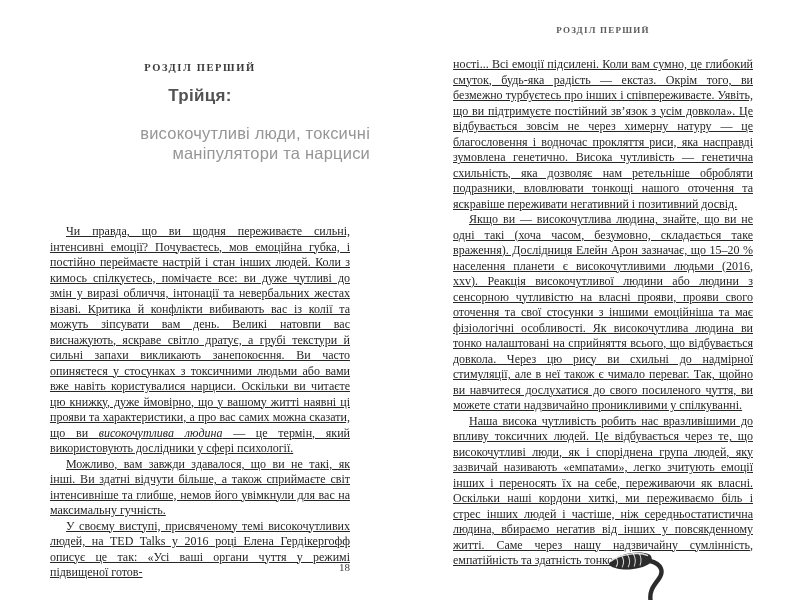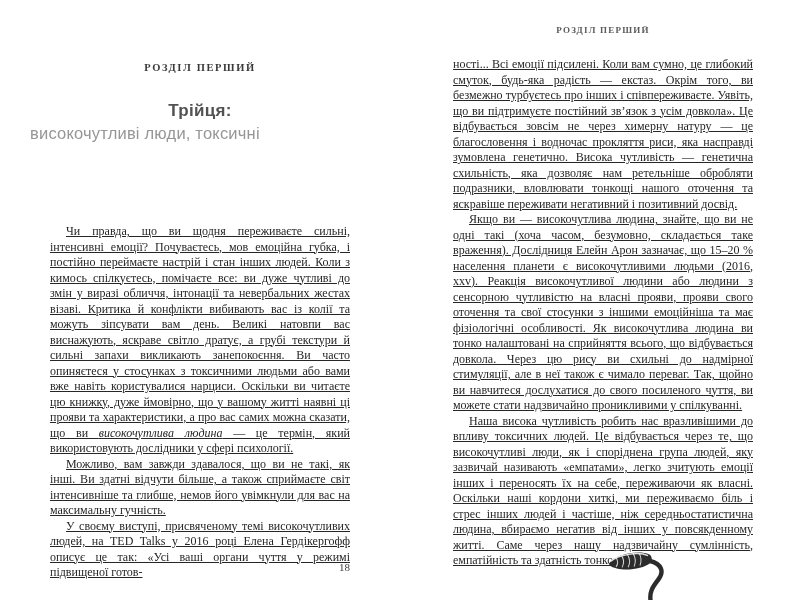--- a/index.html
+++ b/index.html
@@ -14,29 +14,29 @@
   .page-left  { left: 0; width: 400px; }
   .page-right { left: 400px; width: 400px; }
 
   .chapter-label {
     position: absolute; top: 62px; left: 50px; width: 300px;
     text-align: center;
     font-size: 10.5px; letter-spacing: 1.6px; font-weight: 600;
     color: #3a3a3a;
   }
   .chapter-title {
-    position: absolute; top: 101px; left: 40px; width: 320px;
+    position: absolute; top: 86px; left: 40px; width: 320px;
     margin: 0; text-align: center;
     font-family: "Liberation Sans", sans-serif;
     font-size: 17px; font-weight: 700; color: #525252;
     letter-spacing: 0.3px;
   }
   .chapter-subtitle {
     position: absolute; top: 123px; left: 30px; width: 340px;
-    text-align: left;
+    text-align: right;
     font-family: "Liberation Sans", sans-serif;
     font-size: 16.5px; line-height: 20px; color: #969696;
     letter-spacing: 0.2px;
   }
 
   .running-head {
     position: absolute; top: 25px; left: 53px; width: 300px;
     text-align: center;
     font-size: 9px; letter-spacing: 1.2px; font-weight: 600;
     color: #5c5c5c;
@@ -74,20 +74,21 @@
 </head>
 <body>
 
 <div class="spread">
 
   <section class="page page-left">
     <div class="chapter-label">РОЗДІЛ ПЕРШИЙ</div>
     <h1 class="chapter-title">Трійця:</h1>
     <div class="chapter-subtitle">
       <div>високочутливі люди, токсичні</div>
+      <div>маніпулятори та нарциси</div>
     </div>
     <div class="body-col body-left">
         <p class="para indent"><span>Чи правда, що ви щодня переживаєте сильні, інтенсивні емоції? Почуваєтесь, мов емоційна губка, і постійно переймаєте настрій і стан інших людей. Коли з кимось спілкуєтесь, помічаєте все: ви дуже чутливі до змін у виразі обличчя, інтонації та невербальних жестах візаві. Критика й конфлікти вибивають вас із колії та можуть зіпсувати вам день. Великі натовпи вас виснажують, яскраве світло дратує, а грубі текстури й сильні запахи викликають занепокоєння. Ви часто опиняєтеся у стосунках з токсичними людьми або вами вже навіть користувалися нарциси. Оскільки ви читаєте цю книжку, дуже ймовірно, що у вашому житті наявні ці прояви та характеристики, а про вас самих можна сказати, що ви </span><span class="it">високочутлива людина</span><span> — це термін, який використовують дослідники у сфері психології.</span></p>
         <p class="para indent"><span>Можливо, вам завжди здавалося, що ви не такі, як інші. Ви здатні відчути більше, а також сприймаєте світ інтенсивніше та глибше, немов його увімкнули для вас на максимальну гучність.</span></p>
         <p class="para indent"><span>У своєму виступі, присвяченому темі високочутливих людей, на TED Talks у 2016 році Елена Гердікергофф описує це так: «Усі ваші органи чуття у режимі підвищеної готов-</span></p>
       </div>
     <div class="page-number page-number-left">18</div>
   </section>
 
   <section class="page page-right">

